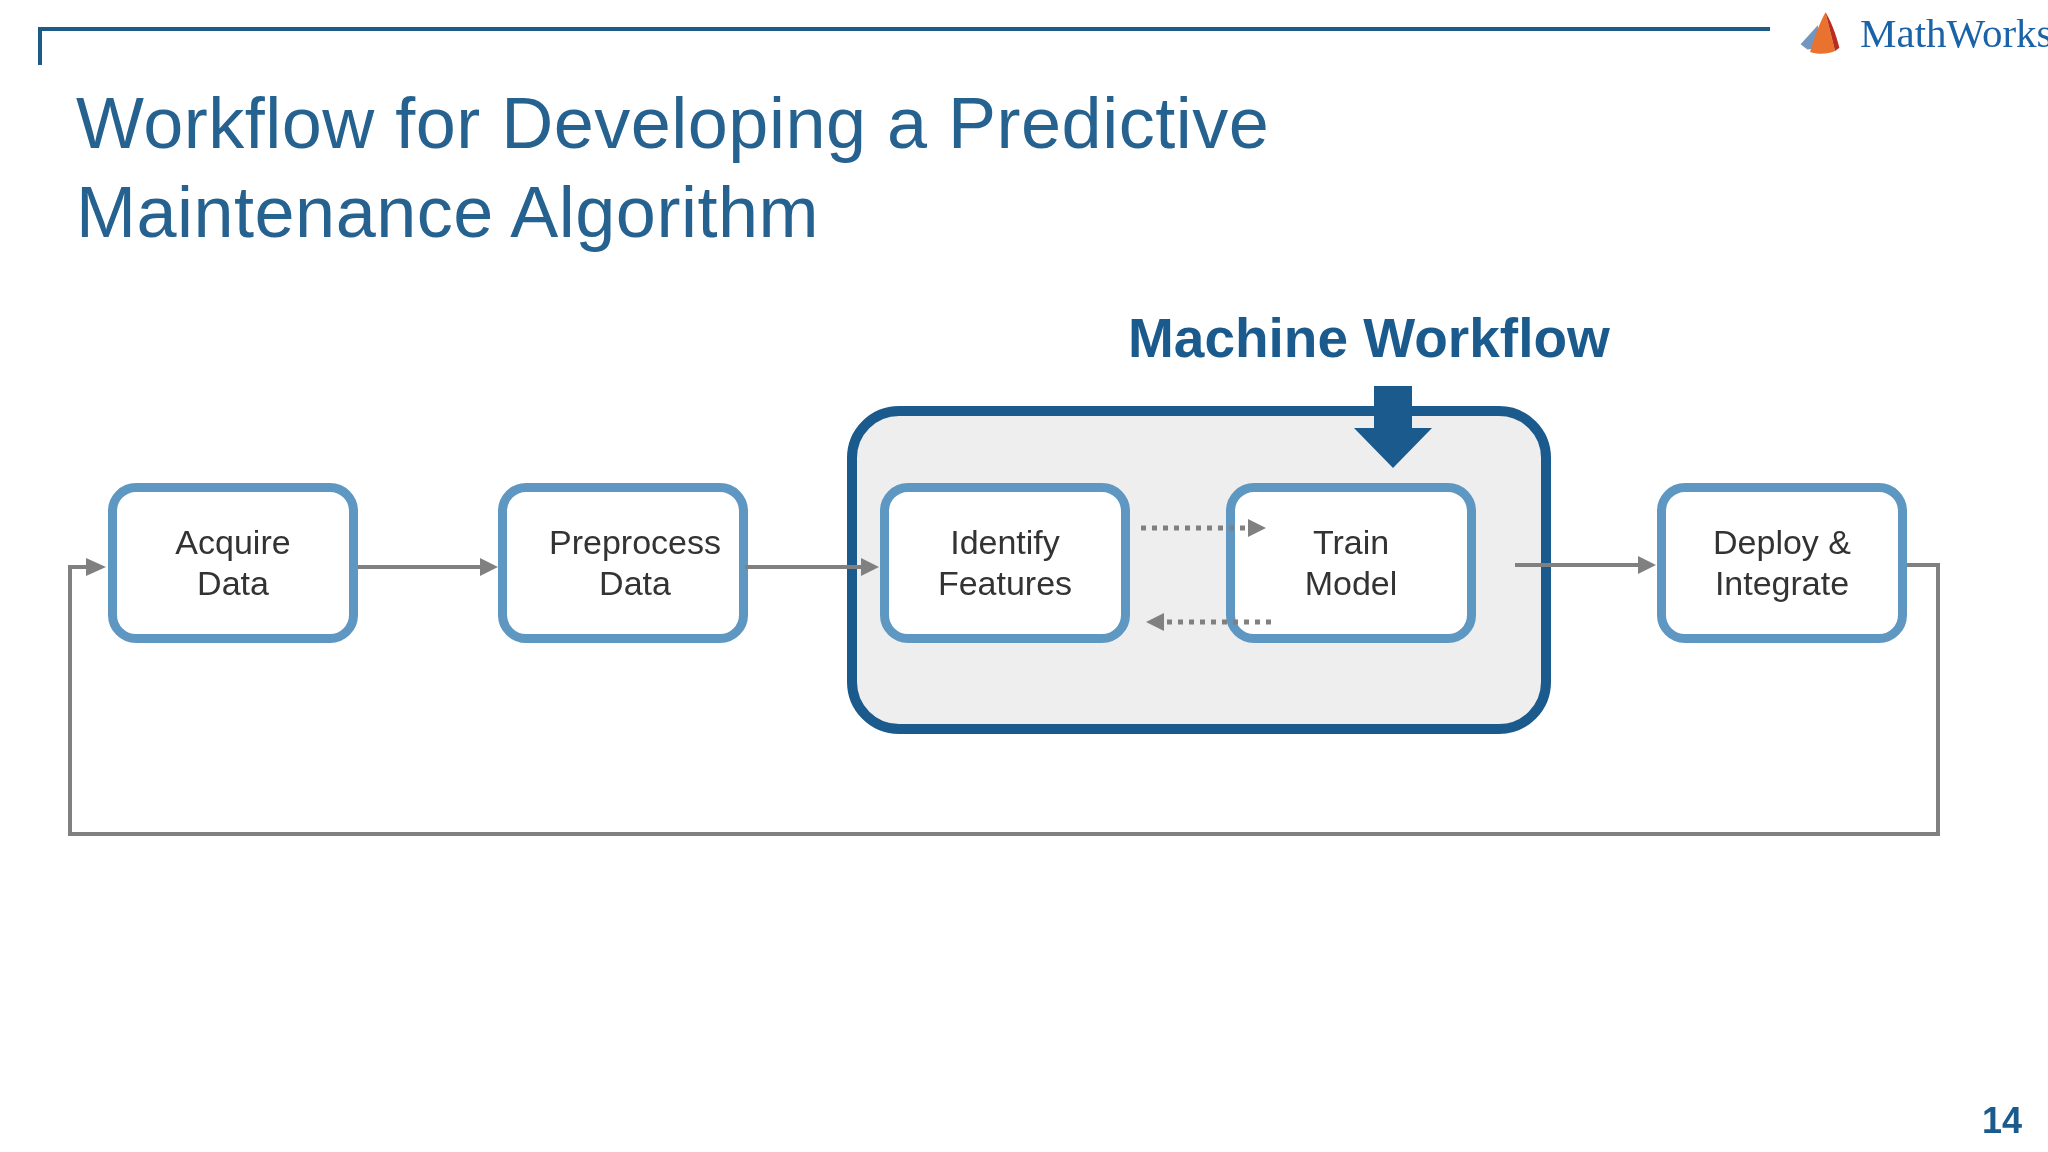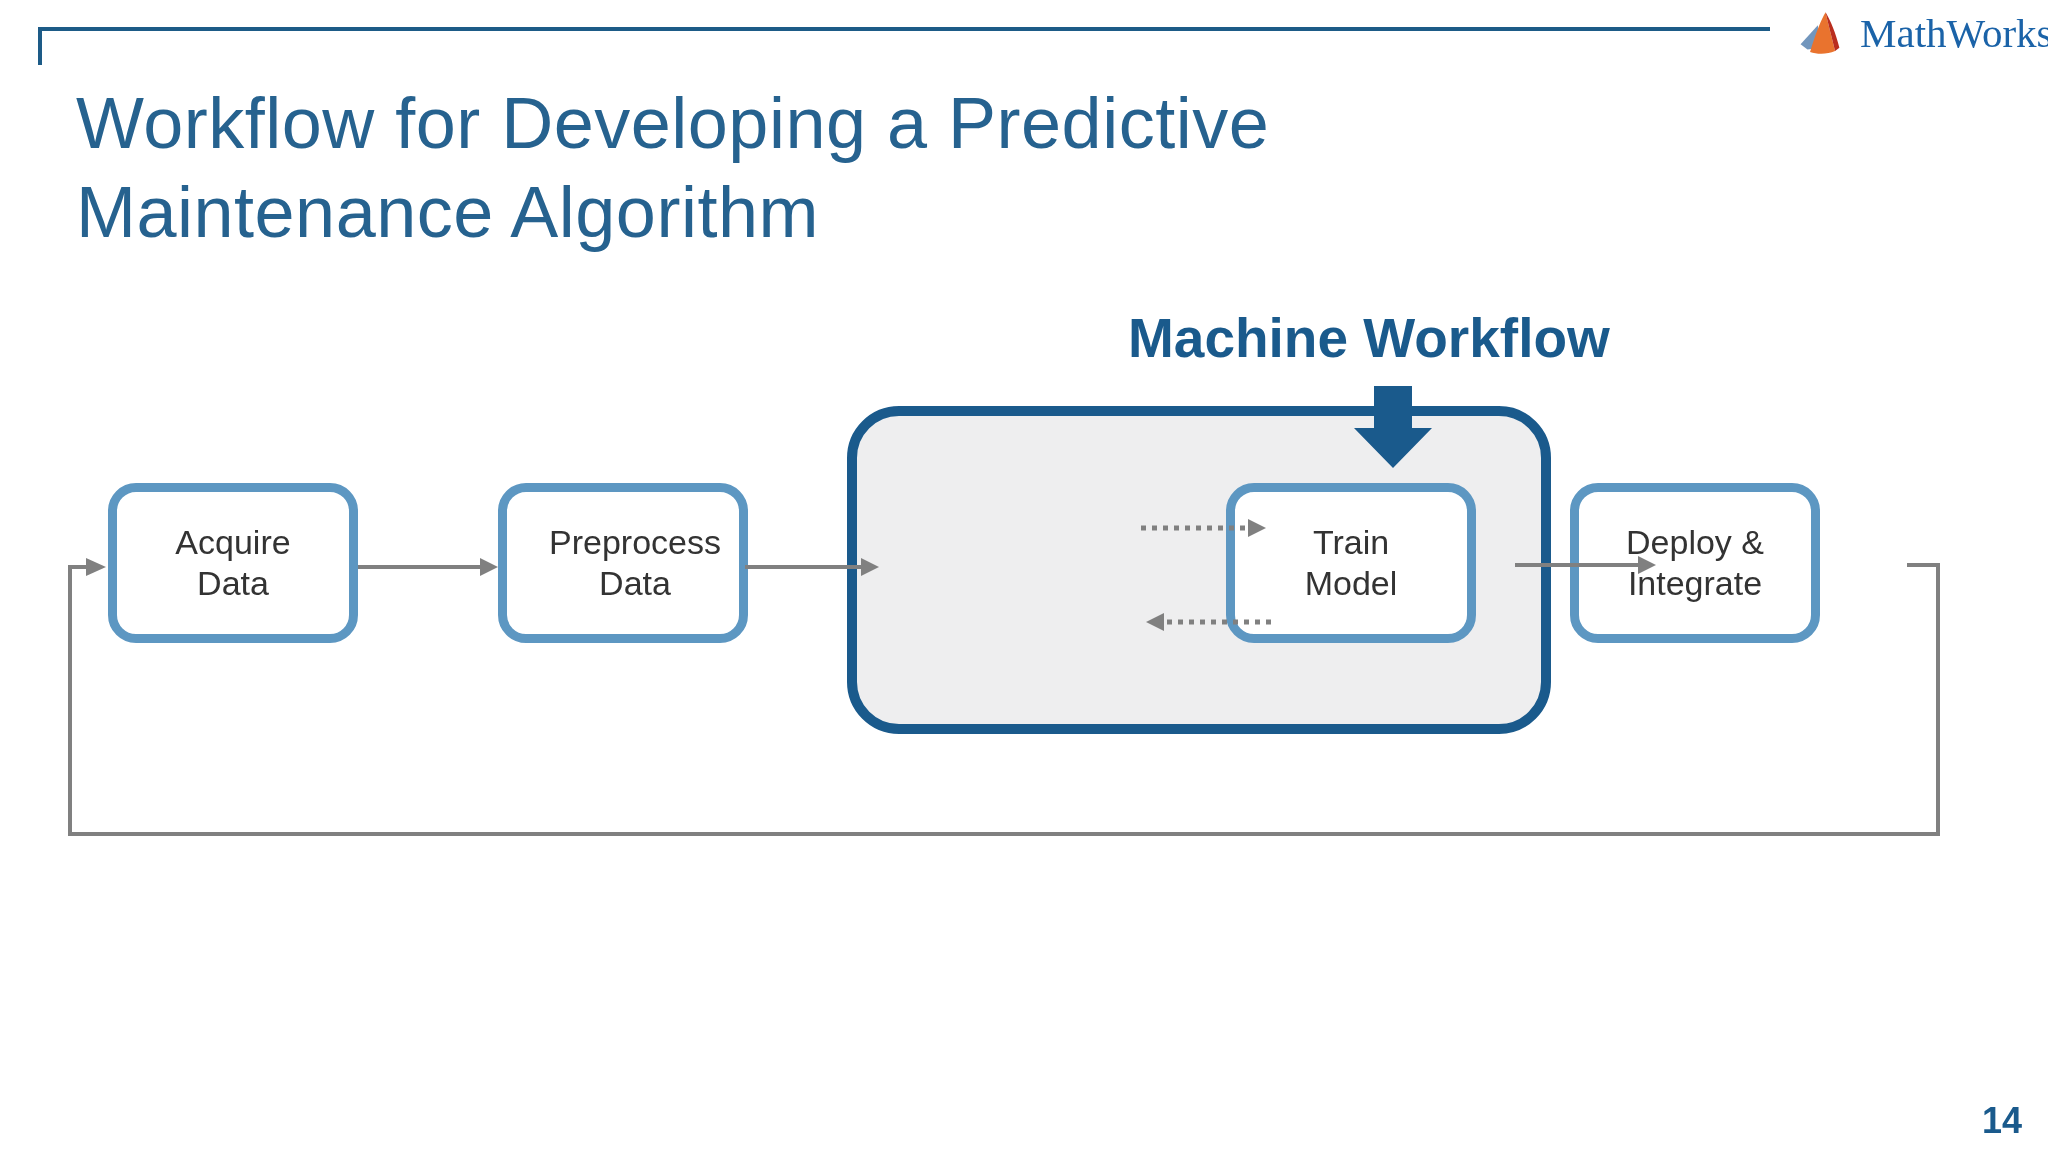--- a/index.html
+++ b/index.html
@@ -38,21 +38,21 @@
     position:absolute; top:483px; width:250px; height:160px; box-sizing:border-box;
     border:9px solid var(--node-border,#5d97c2); border-radius:28px; background:#ffffff;
     display:flex; align-items:center; justify-content:center; text-align:center;
     font-size:34px; line-height:1.22; color:var(--node-text,#333333);
     white-space:pre-line; z-index:2;
   }
   .node-acquire{left:108px;}
   .node-preprocess{left:498px;padding-left:24px;}
   .node-identify{left:880px;}
   .node-train{left:1226px;}
-  .node-deploy{left:1570px;}
+  .node-deploy{left:1657px;}
   
   .overlay{position:absolute; left:0; top:0; z-index:3; pointer-events:none;}
   .conn{stroke:var(--arrow-grey,#808080); stroke-width:4; fill:none;}
   .conn-dotted{stroke:var(--arrow-grey,#808080); stroke-width:5; fill:none; stroke-dasharray:5 6;}
   .head{fill:var(--arrow-grey,#808080); stroke:none;}
   .big-arrow{fill:var(--dark-blue,#1a5a8c); stroke:none;}
   
   .page-num{
     position:absolute; right:26px; bottom:10px;
     font-size:36px; font-weight:700; color:var(--dark-blue,#1a5a8c);margin-top:23px;
@@ -78,20 +78,22 @@
   </div>
 
   <div class="ml-label">Machine Workflow</div>
 
   <div class="ml-container"></div>
 
   <div class="node node-acquire">Acquire
 Data</div>
   <div class="node node-preprocess">Preprocess
 Data</div>
+  <div class="node node-identify">Identify
+Features</div>
   <div class="node node-train">Train
 Model</div>
   <div class="node node-deploy">Deploy &amp;
 Integrate</div>
 
   <svg class="overlay" width="2048" height="1152" viewBox="0 0 2048 1152">
 
     <path class="conn" d="M358 567 H480"></path>
     <polygon class="head" points="480,558 498,567 480,576"></polygon>
 

